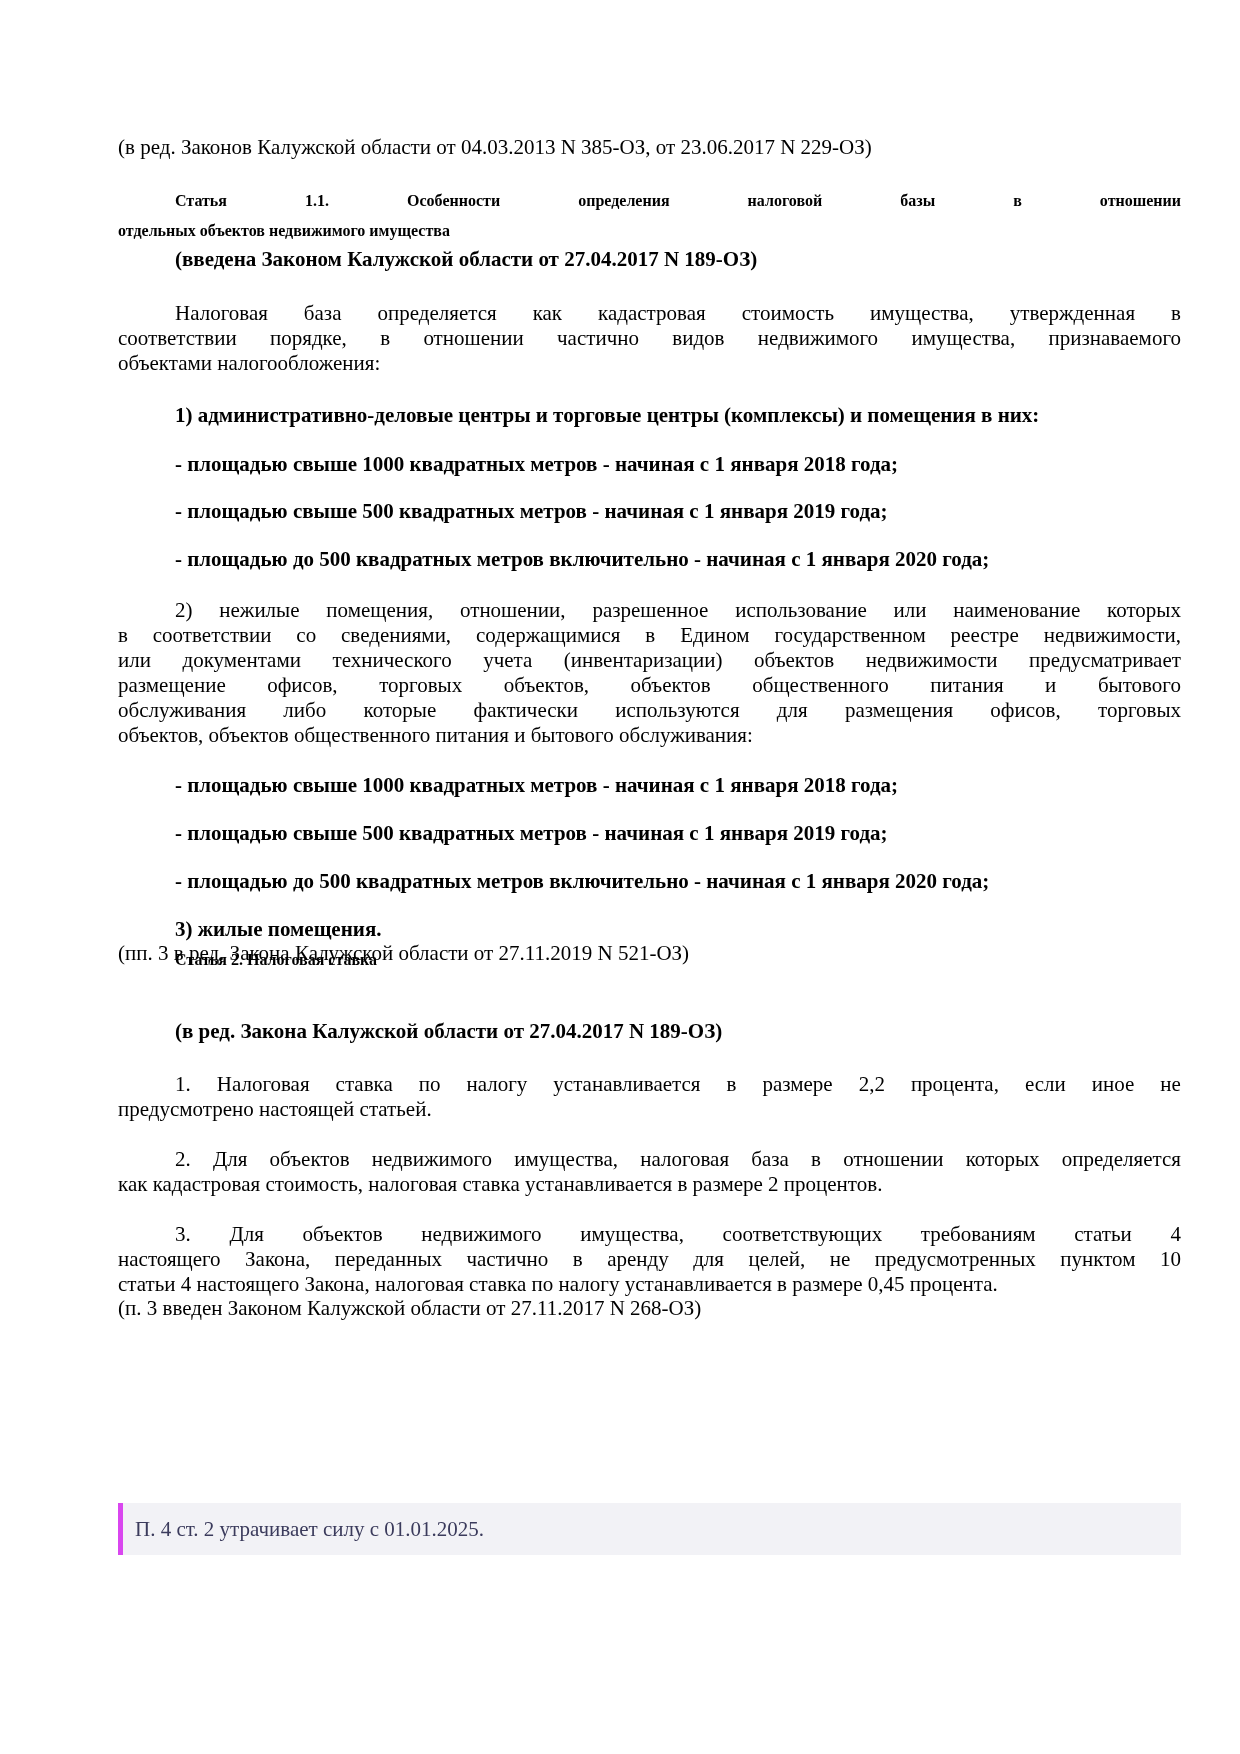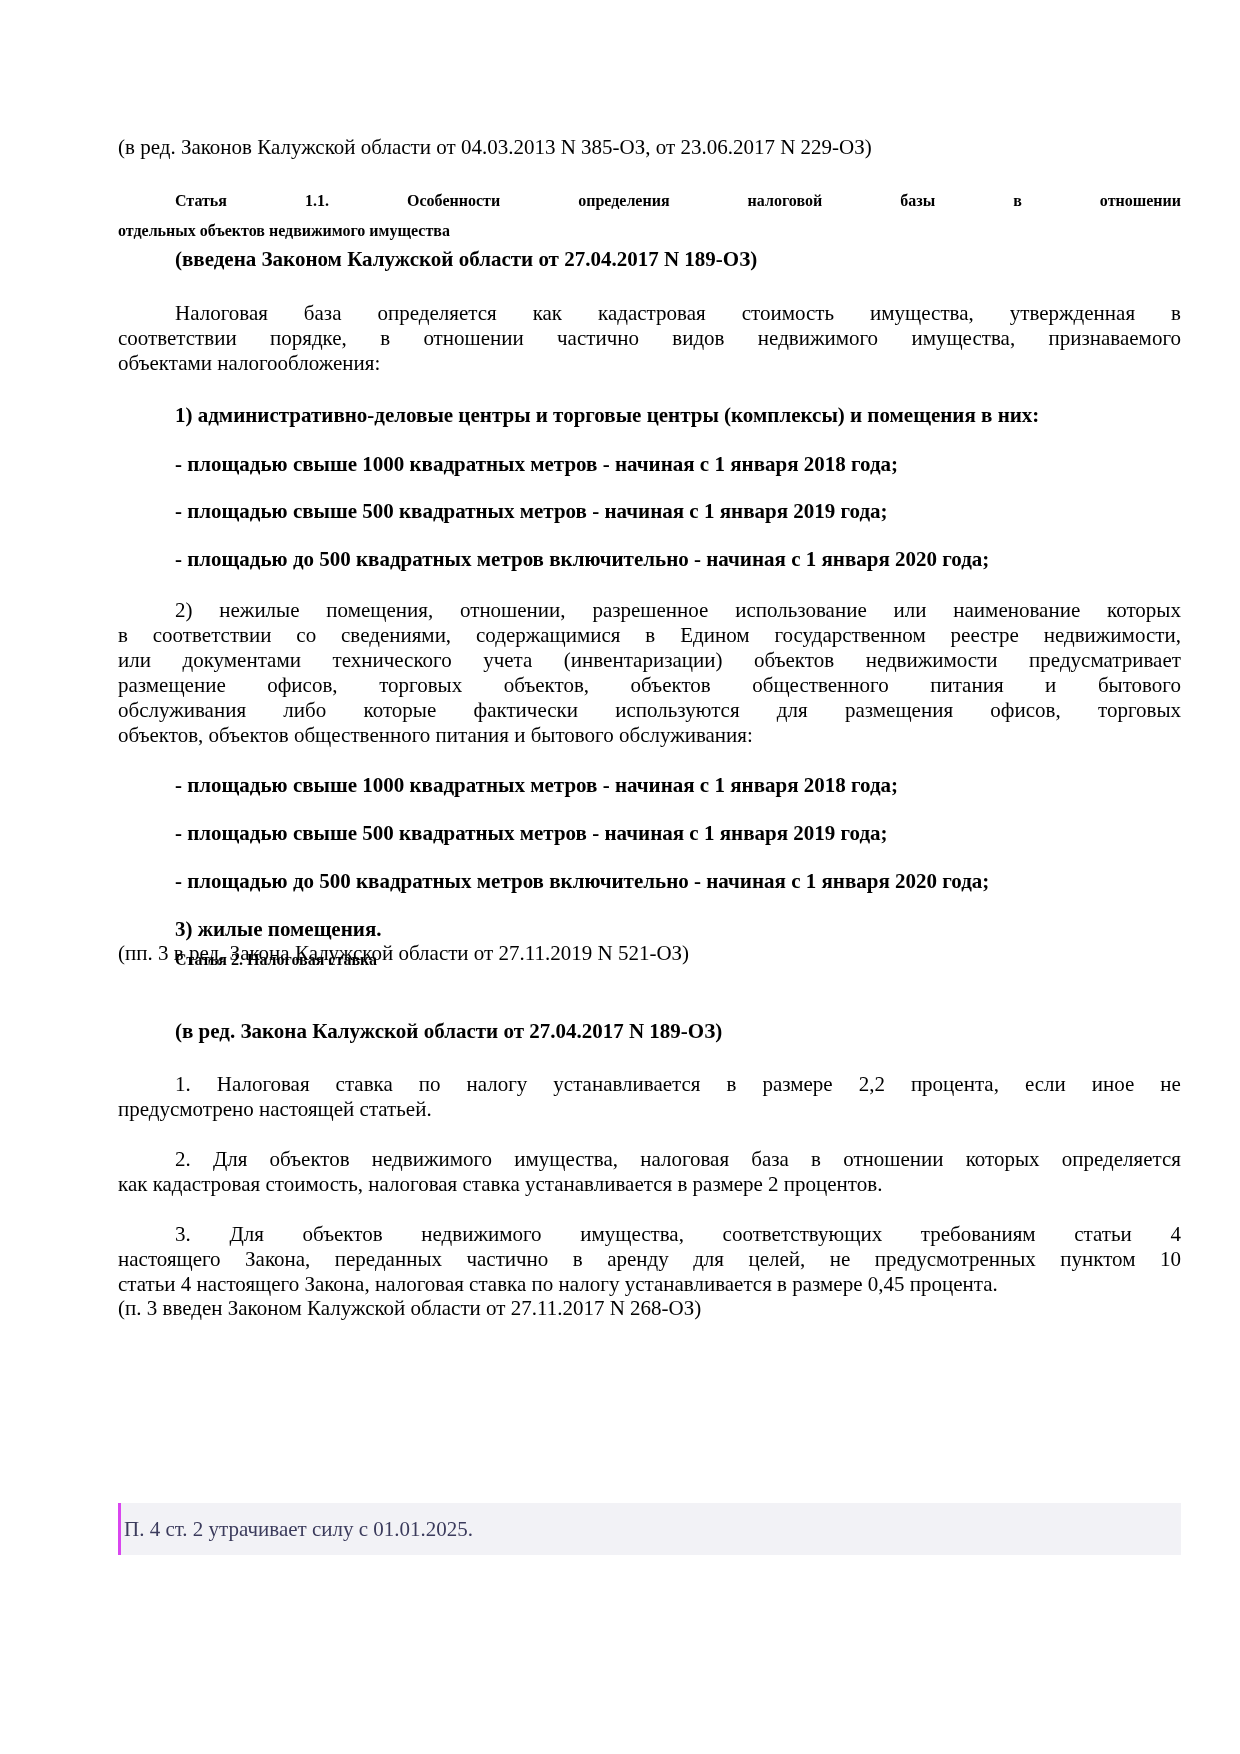--- a/index.html
+++ b/index.html
@@ -6,23 +6,23 @@
   body { width: 1240px; height: 1754px; position: relative; overflow: hidden; }
   .page {
     position: absolute; left: 118px; top: 0; width: 1063px;
     font-family: "Liberation Serif", serif; color: #000; font-size: 21px;
   }
   .line { position: absolute; left: 0; white-space: nowrap; line-height: 26px; }
   .indent { left: 57px; font-weight: bold; }
   .h { font-weight: bold; font-size: 16px; }
   .notice {
     position: absolute; left: 118px; top: 1503px; width: 1063px; height: 52px;
-    background: #f2f2f6; border-left: 3px solid #d946ef; box-sizing: border-box;
+    background: #f2f2f6; border-left: 5px solid #d946ef; box-sizing: border-box;
     font-family: "Liberation Serif", serif; font-size: 21px; color: #3b3b5c;
-    padding-left: 3px; line-height: 52px;
+    padding-left: 12px; line-height: 52px;
   }
   .jl { display: flex; justify-content: space-between; position: absolute; left: 0; width: 1063px; line-height: 26px; white-space: nowrap; }
   .jl.ind { left: 57px; width: 1006px; }
 </style>
 </head>
 <body>
 
 <div class="page">
 
   <div class="line" style="top:134px">(в ред. Законов Калужской области от 04.03.2013 N 385-ОЗ, от 23.06.2017 N 229-ОЗ)</div>

